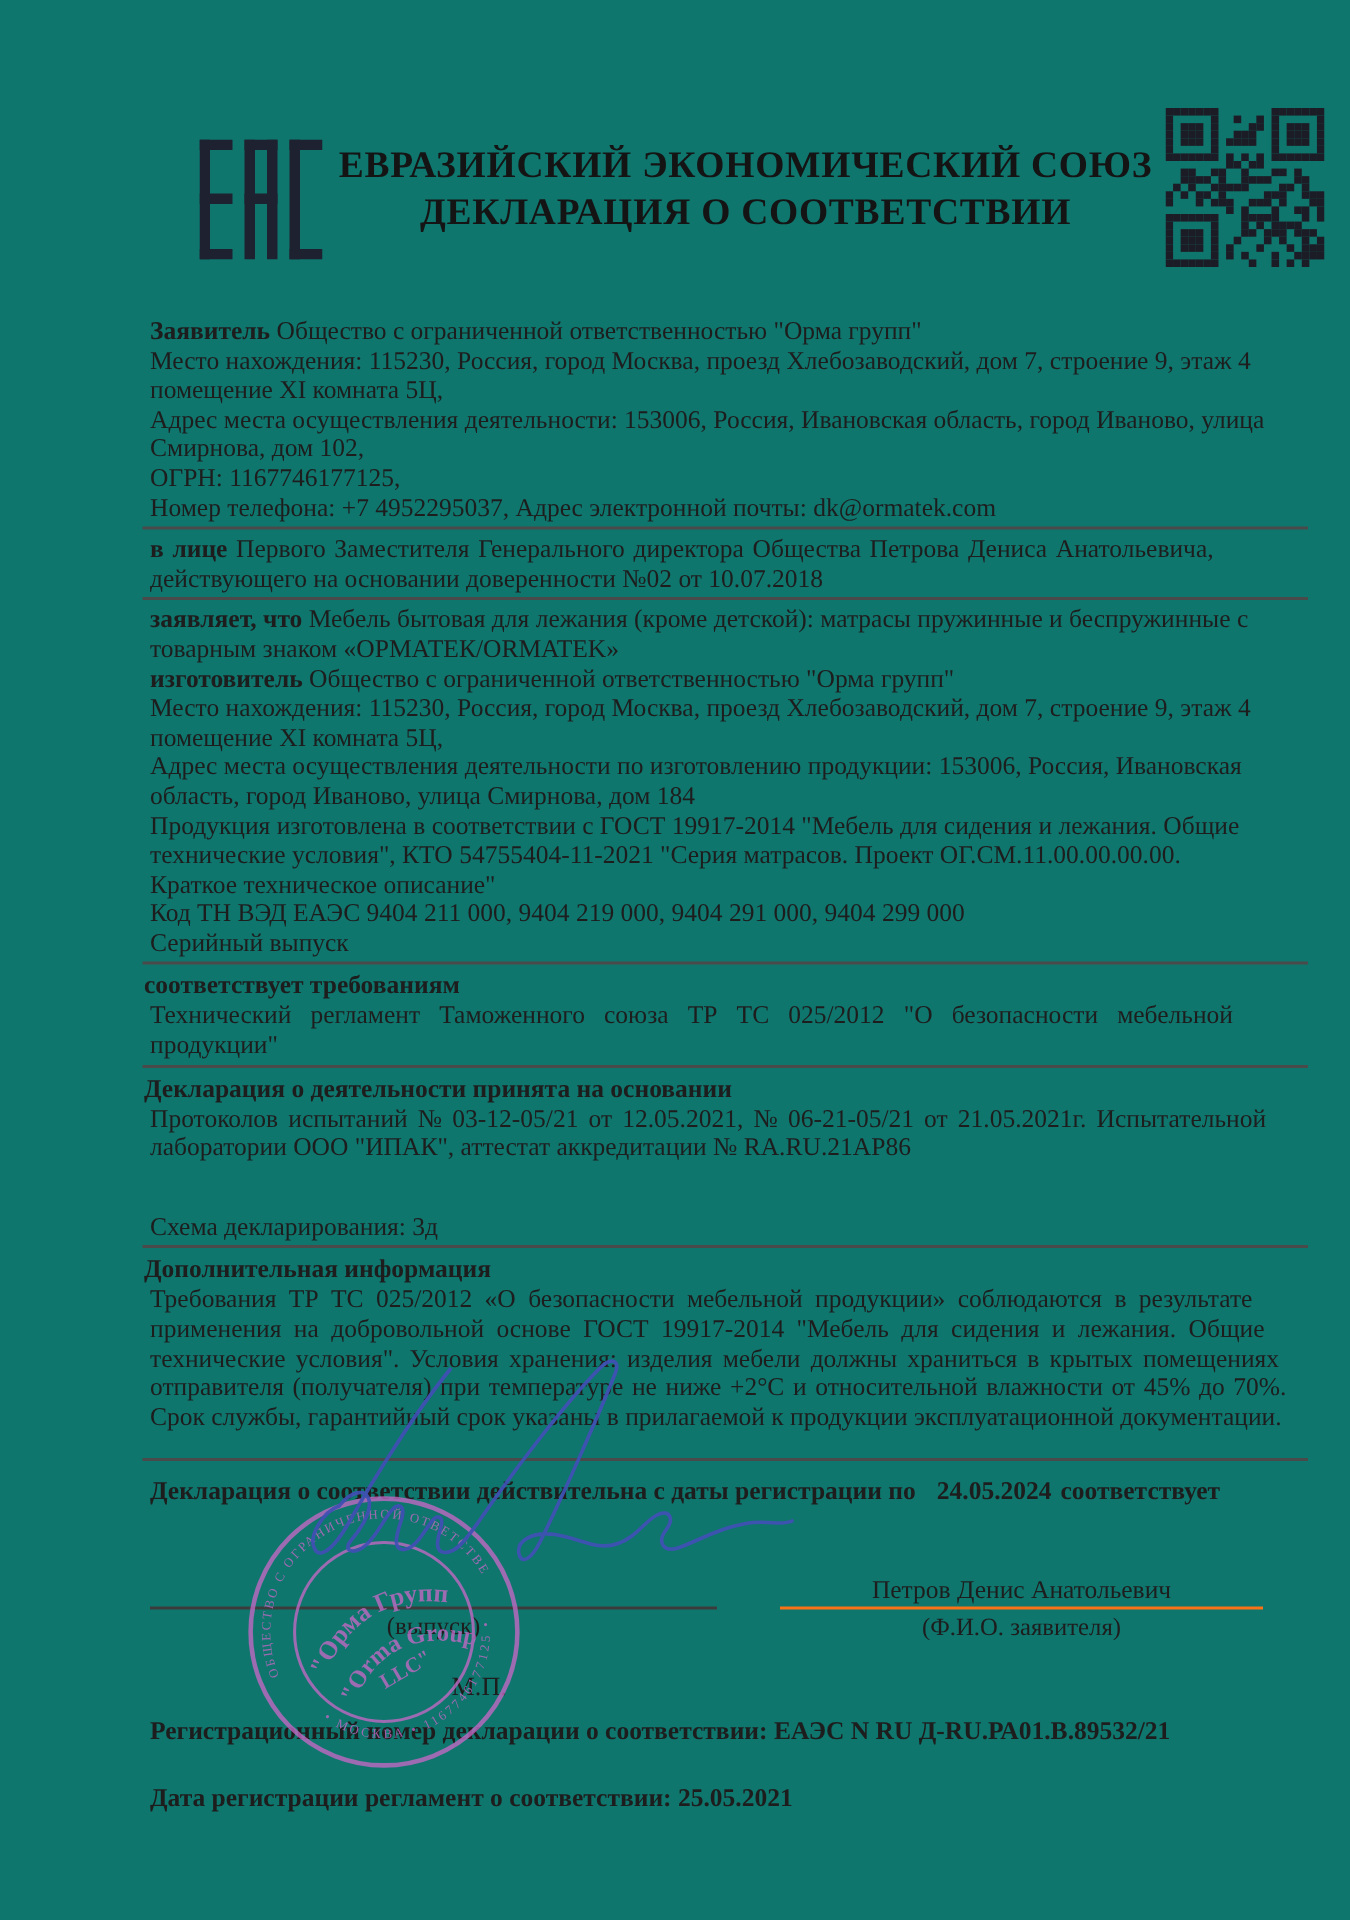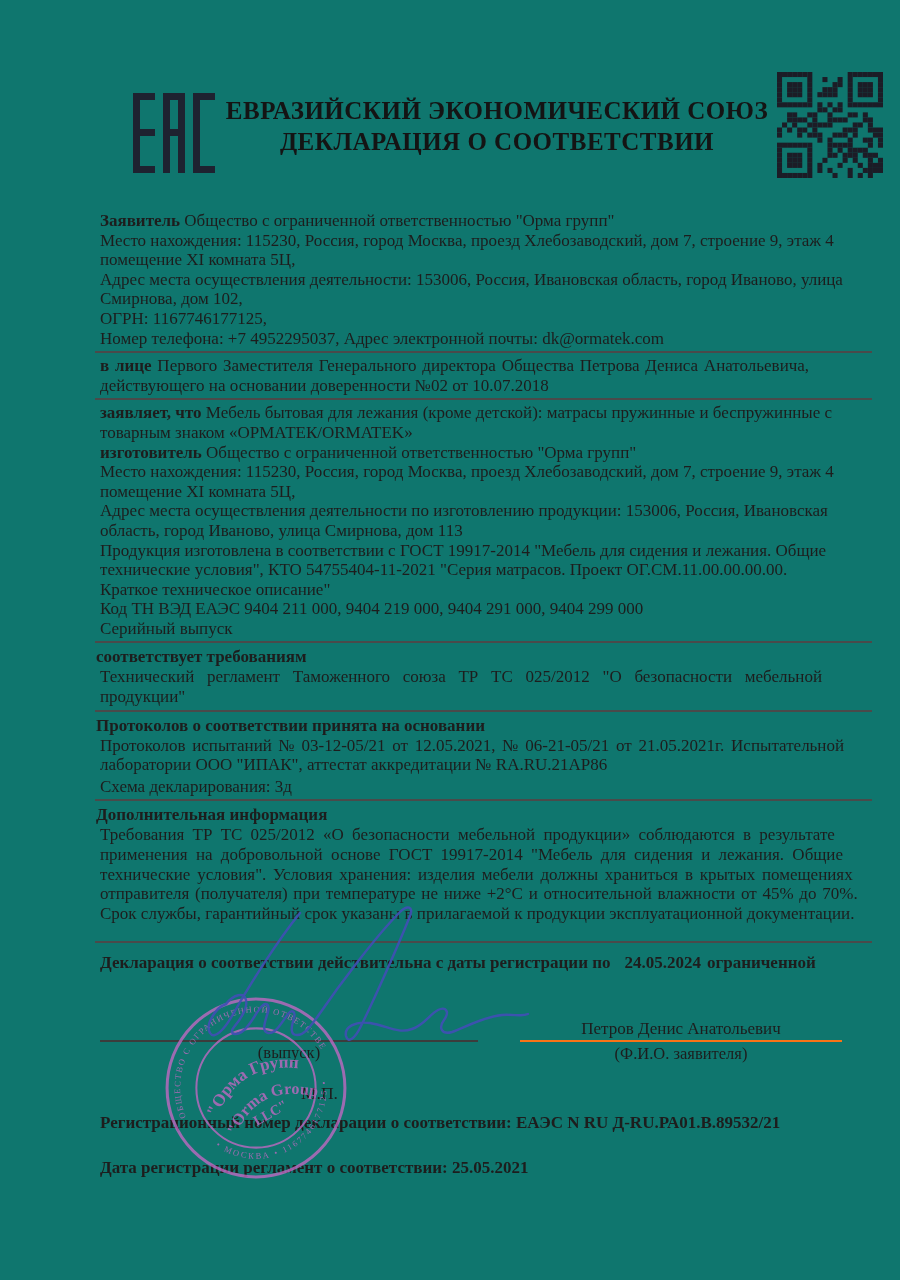--- a/index.html
+++ b/index.html
@@ -17,21 +17,21 @@
     font-weight:bold;font-size:25px;line-height:31px;letter-spacing:.5px;color:#141414;
   }
   .qr{position:absolute;left:777px;top:72px;}
   
   .content{position:absolute;left:100px;top:211px;width:772px;font-size:17px;}
   .line{line-height:19.6px;white-space:nowrap;}
   .lead{font-weight:bold;}
   .sec-h{font-weight:bold;line-height:21px;margin-left:-4px;}
   .rule{height:2px;background:#4a4a4a;margin:3px 0 3px -5px;}
   .ws1{word-spacing:1.5px;} .ws2{word-spacing:2.5px;} .ws4{word-spacing:4px;} .ws8{word-spacing:8.5px;}
-  .gap-top{margin-top:2px;}
+  .gap-top{margin-top:33px;}
   .pre-validity-rule{margin-top:18px;}
   .validity{margin-top:9px;font-weight:bold;line-height:22px;}
   .validity .vdate{margin-left:14px;}
   .validity .vsuffix{margin-left:6px;}
   
   .sig-row{display:flex;margin-top:30px;}
   .sig-left{width:378px;}
   .sig-line{height:36px;border-bottom:2px solid #3c3c3c;}
   .sig-caption{text-align:center;line-height:22px;font-size:16.5px;}
   .sig-right{width:322px;margin-left:auto;margin-right:30px;}
@@ -314,53 +314,53 @@
 
     <div class="rule"></div>
 
     <div class="line"><span class="lead">заявляет, что</span><span> Мебель бытовая для лежания (кроме детской): матрасы пружинные и беспружинные с</span></div>
     <div class="line">товарным знаком «ОРМАТЕК/ORMATEK»</div>
 
     <div class="line"><span class="lead">изготовитель</span><span> Общество с ограниченной ответственностью "Орма групп"</span></div>
     <div class="line">Место нахождения: 115230, Россия, город Москва, проезд Хлебозаводский, дом 7, строение 9, этаж 4</div>
     <div class="line">помещение XI комната 5Ц,</div>
     <div class="line">Адрес места осуществления деятельности по изготовлению продукции: 153006, Россия, Ивановская</div>
-    <div class="line">область, город Иваново, улица Смирнова, дом 113</div>
+    <div class="line">область, город Иваново, улица Смирнова, дом 184</div>
     <div class="line">Продукция изготовлена в соответствии с ГОСТ 19917-2014 "Мебель для сидения и лежания. Общие</div>
     <div class="line">технические условия", КТО 54755404-11-2021 "Серия  матрасов. Проект ОГ.СМ.11.00.00.00.00.</div>
     <div class="line">Краткое техническое описание"</div>
     <div class="line">Код ТН ВЭД ЕАЭС 9404 211 000, 9404 219 000, 9404 291 000, 9404 299 000</div>
     <div class="line">Серийный выпуск</div>
 
     <div class="rule"></div>
 
     <div class="sec-h">соответствует требованиям</div>
     <div class="line ws8">Технический регламент Таможенного союза ТР ТС 025/2012 "О безопасности мебельной</div>
     <div class="line">продукции"</div>
 
     <div class="rule"></div>
 
-    <div class="sec-h">Протоколов о соответствии принята на основании</div>
+    <div class="sec-h">Декларация о деятельности принята на основании</div>
     <div class="line ws2">Протоколов испытаний № 03-12-05/21 от 12.05.2021, № 06-21-05/21  от 21.05.2021г. Испытательной</div>
     <div class="line">лаборатории ООО "ИПАК", аттестат аккредитации № RA.RU.21АР86</div>
 
     <div class="line gap-top">Схема декларирования: 3д</div>
 
     <div class="rule"></div>
 
     <div class="sec-h">Дополнительная информация</div>
     <div class="line ws4">Требования ТР ТС 025/2012 «О безопасности мебельной продукции» соблюдаются в результате</div>
     <div class="line ws4">применения на добровольной основе ГОСТ 19917-2014 "Мебель для сидения и лежания. Общие</div>
     <div class="line ws2">технические условия". Условия хранения: изделия мебели должны храниться в крытых помещениях</div>
     <div class="line ws1">отправителя (получателя) при температуре не ниже +2°С и относительной влажности от 45% до 70%.</div>
     <div class="line">Срок службы, гарантийный срок указаны в прилагаемой к продукции эксплуатационной документации.</div>
 
     <div class="rule pre-validity-rule"></div>
 
-    <div class="validity"><span>Декларация о соответствии действительна с даты регистрации по</span><span class="vdate">24.05.2024</span><span class="vsuffix">ограниченной</span></div>
+    <div class="validity"><span>Декларация о соответствии действительна с даты регистрации по</span><span class="vdate">24.05.2024</span><span class="vsuffix">соответствует</span></div>
 
     <div class="sig-row">
       <div class="sig-left">
         <div class="sig-line"></div>
         <div class="sig-caption">(выпуск)</div>
       </div>
       <div class="sig-right">
         <div class="fio-name">Петров Денис Анатольевич</div>
         <div class="fio-caption">(Ф.И.О. заявителя)</div>
       </div>

